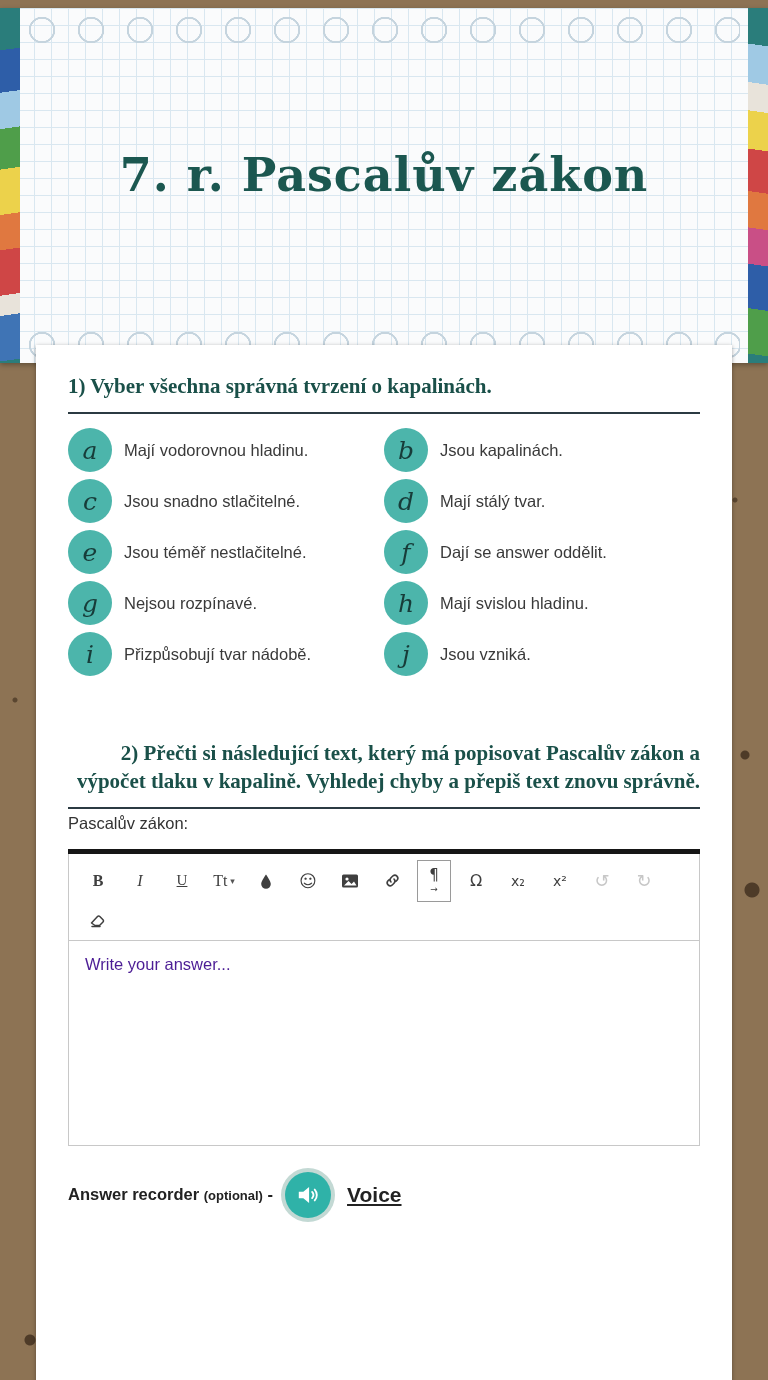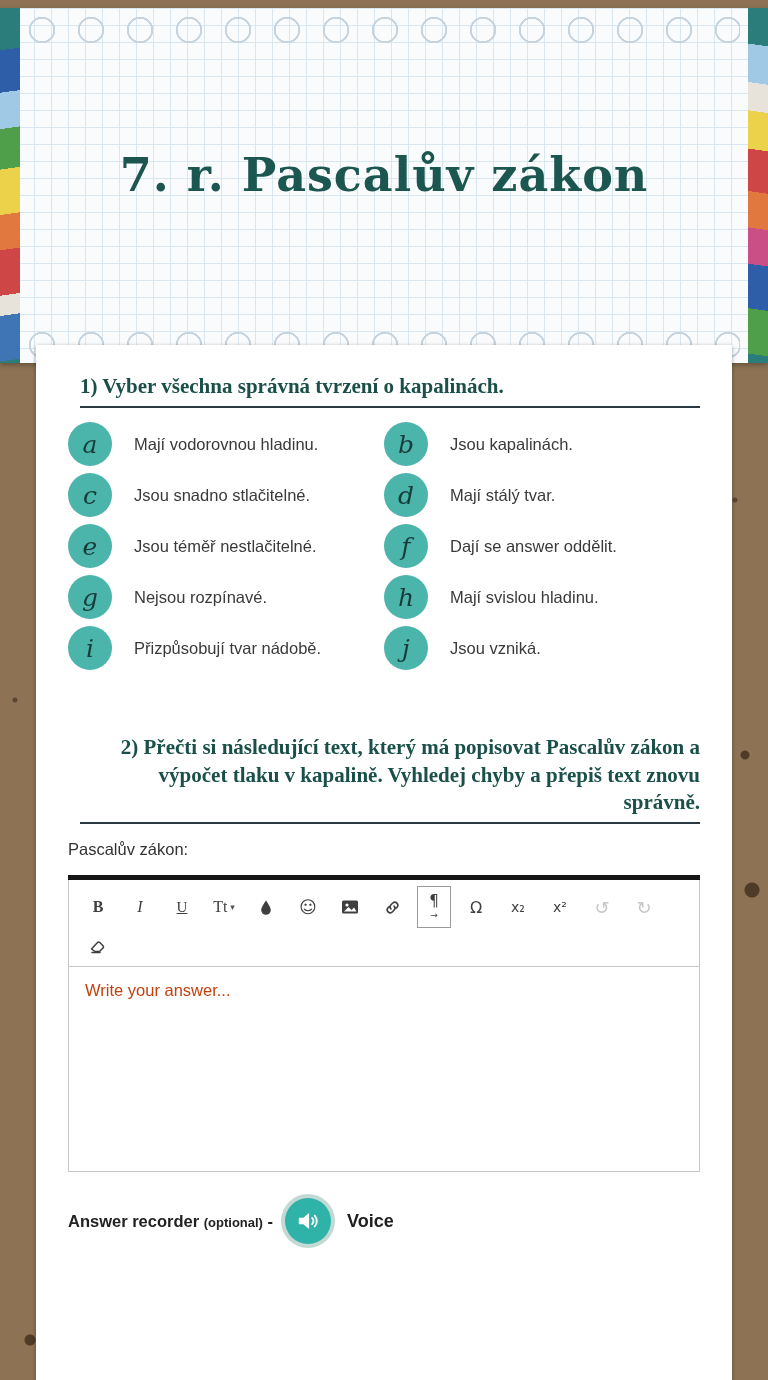--- a/index.html
+++ b/index.html
@@ -57,36 +57,35 @@
   
   .card {
     position:relative; z-index:4;
     width:696px; margin:-18px auto 0; min-height:1061px;
     background:#fff; box-shadow:0 1px 4px rgba(0,0,0,.35);
     padding:28px 32px 60px;
   }
   .q-heading {
     font:700 21px/1.3 "Liberation Serif", "DejaVu Serif", serif;
     color:#1a5049; border-bottom:2px solid #2b3a42;
-    padding-bottom:6px;
-    margin-left:12px;
+    padding-bottom:12px;
   }
   .q2 .q-heading { margin-top:64px;text-align:right; }
   
   .options { display:grid; grid-template-columns:1fr 1fr; row-gap:7px; margin-top:14px; }
   .option { display:flex; align-items:center; min-height:44px; cursor:pointer; }
   .badge {
     flex:0 0 44px; width:44px; height:44px; border-radius:50%;
     background:#4cb5ab; color:#173c39;
     display:flex; align-items:center; justify-content:center;
     font:italic 400 25px/1 "DejaVu Serif", serif;
   }
-  .option-text { margin-left:22px; font-size:16.5px; color:#3a3a3a; }
-  
-  .pascal-label { margin-top:16px; font-size:16.5px; color:#333; }
+  .option-text { margin-left:12px; font-size:16.5px; color:#3a3a3a; }
+  
+  .pascal-label { margin-top:5px; font-size:16.5px; color:#333; }
   .pascal-body  { margin-top:12px; font-size:16.5px; line-height:1.5; color:#3a3a3a; }
   
   .editor { margin-top:16px; }
   .editor-topbar { height:5px; background:#161616; }
   .toolbar { border:1px solid #c8c8c8; border-top:none; background:#fff; padding:6px 12px 4px; }
   .toolbar-row { display:flex; align-items:center; }
   .toolbar-row + .toolbar-row { margin-top:2px; }
   .tb-btn {
     min-width:34px; height:32px; display:flex; align-items:center; justify-content:center;
     margin-right:8px; border:none; background:none; cursor:pointer;
@@ -98,32 +97,32 @@
   .g-underline { text-decoration:underline; font-size:15px; }
   .g-caret { font-family:"DejaVu Sans",sans-serif; font-size:9px; margin-left:3px; color:#555; }
   .g-sans { font-family:"DejaVu Sans",sans-serif; font-size:14px; }
   .g-dim { color:#c7c7c7; font-family:"DejaVu Sans",sans-serif; font-size:18px; }
   .pilcrow-btn {
     flex-direction:column; border:1px solid #9a9a9a; height:42px; width:32px; padding:2px 0;
   }
   .pilcrow-btn .pc { font-family:"DejaVu Sans",sans-serif; font-size:15px; line-height:15px; }
   .pilcrow-btn .pa { font-family:"DejaVu Sans",sans-serif; font-size:9px; line-height:9px; margin-top:2px; color:#3f3f3f; }
   .answer-area { border:1px solid #c8c8c8; border-top:none; height:205px; padding:14px 16px; cursor:text; }
-  .placeholder { color:#c2410c; font-size:16.5px; }
+  .placeholder { color:#4c1d95; font-size:16.5px; }
   
   .recorder { margin-top:26px; display:flex; align-items:center;text-align:right; }
   .recorder-label { font-weight:700; color:#222; font-size:16.5px; }
   .recorder-opt { font-weight:700; font-size:13px; color:#222; }
   .voice-btn {
     width:46px; height:46px; border-radius:50%; border:none; cursor:pointer;
     background:#2fb2a8; box-shadow:0 0 0 4px #c3d9d4;
     display:flex; align-items:center; justify-content:center;
     margin:0 16px 0 12px; flex:0 0 46px;
   }
-  .voice-text { font-weight:700; font-size:18px; color:#222; }
+  .voice-text { font-weight:700; font-size:21px; color:#222;text-decoration:underline; }
 </style>
 </head>
 <body>
 
 <div class="page">
 
   <div class="header">
     <div class="edge-stripe left"></div>
     <div class="edge-stripe right"></div>
     <div class="circles top"></div>

